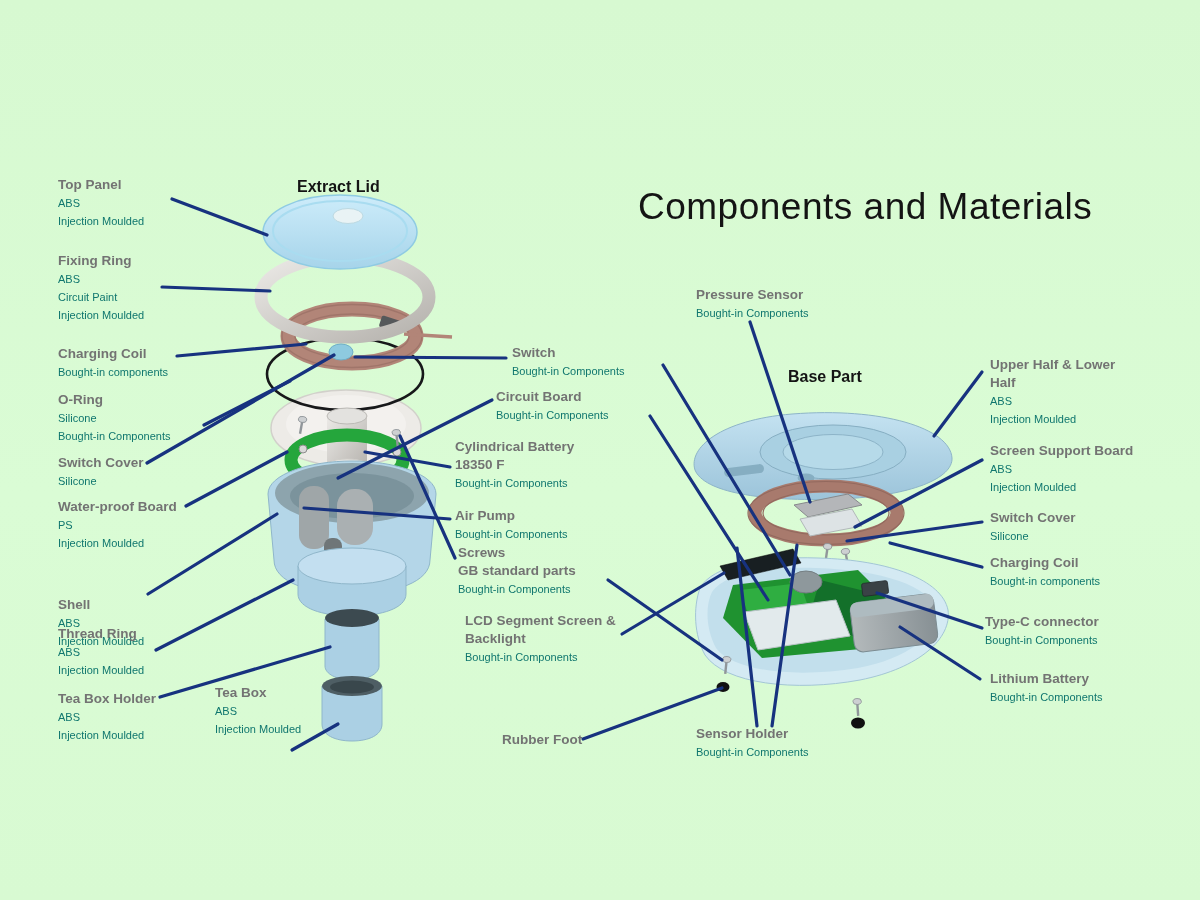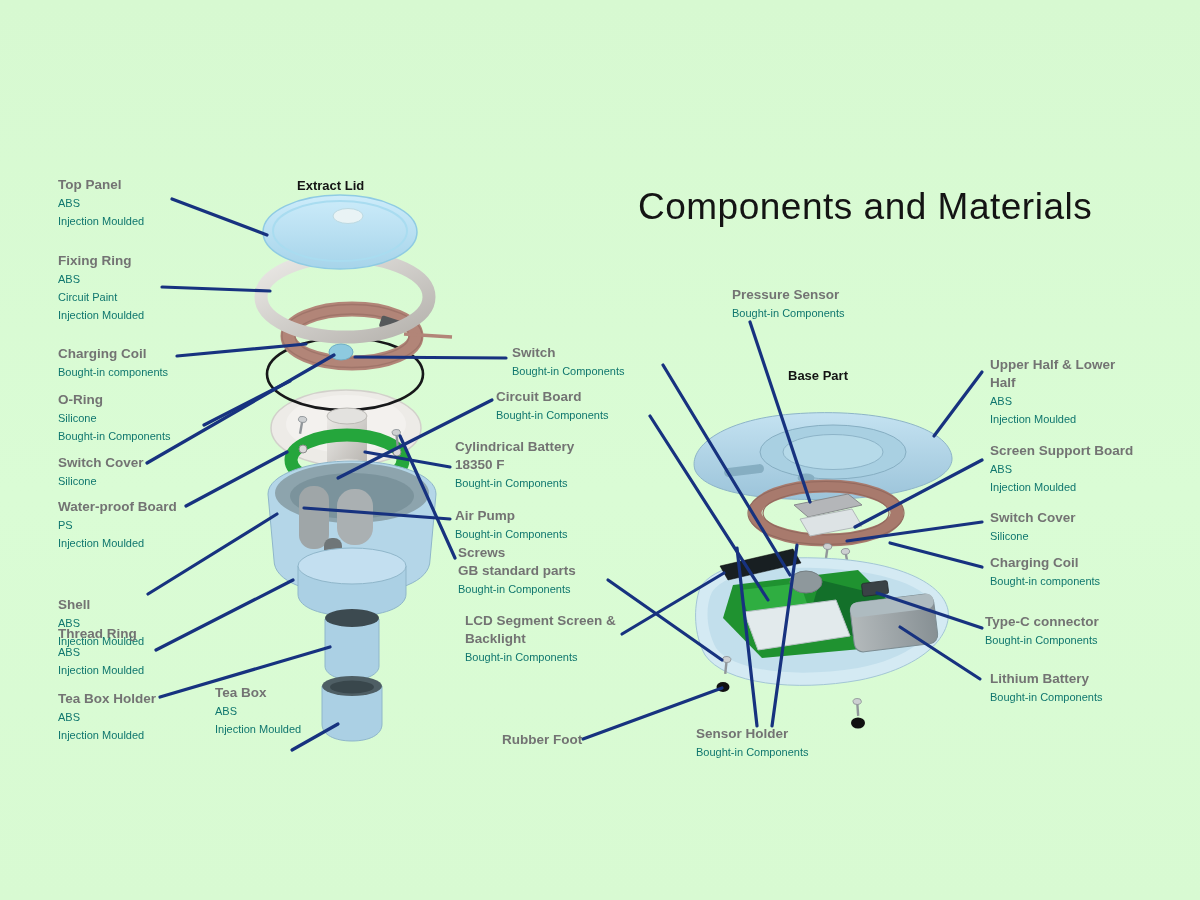--- a/index.html
+++ b/index.html
@@ -5,21 +5,21 @@
   html,body{margin:0;padding:0;}
   body{
     width:1200px;height:900px;position:relative;overflow:hidden;
     background:linear-gradient(180deg,#d7f9d1 0%,#dafcd5 55%,#d8fad2 100%);
     font-family:"Liberation Sans",sans-serif;color:#161616;
   }
   #scene{position:absolute;left:0;top:0;}
   .label{position:absolute;white-space:nowrap;}
   .lt{font-weight:bold;font-size:13.5px;line-height:18px;color:#737373;}
   .ld{font-size:11px;line-height:18px;color:#0f766e;}
-  .heading{position:absolute;font-weight:bold;font-size:13px;color:#141414;white-space:nowrap;}
+  .heading{position:absolute;font-weight:bold;font-size:16px;color:#141414;white-space:nowrap;}
   #main-title{position:absolute;left:638px;top:186px;font-size:37px;font-weight:400;
     letter-spacing:0.5px;color:#141414;white-space:nowrap;}
 </style>
 </head>
 <body>
 
 <svg id="scene" width="1200" height="900" viewBox="0 0 1200 900">
   <defs>
     <linearGradient id="gBlue" x1="0" y1="0" x2="0" y2="1">
       <stop offset="0" stop-color="#cdecfa"></stop>
@@ -292,21 +292,21 @@
 <div class="label" style="left:465px;top:612px">
   <div class="lt">LCD Segment Screen &amp;</div>
   <div class="lt">Backlight</div>
   <div class="ld">Bought-in Components</div>
 </div>
 
 <div class="label" style="left:502px;top:731px">
   <div class="lt">Rubber Foot</div>
 </div>
 
-<div class="label" style="left:732px;top:286px">
+<div class="label" style="left:696px;top:286px">
   <div class="lt">Pressure Sensor</div>
   <div class="ld">Bought-in Components</div>
 </div>
 
 <div class="label" style="left:696px;top:725px">
   <div class="lt">Sensor Holder</div>
   <div class="ld">Bought-in Components</div>
 </div>
 
 <div class="label" style="left:990px;top:356px">

